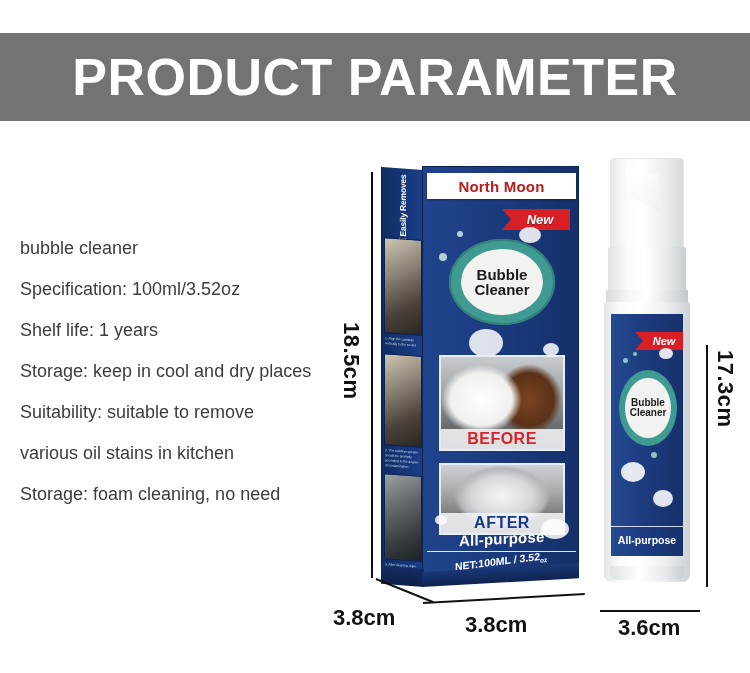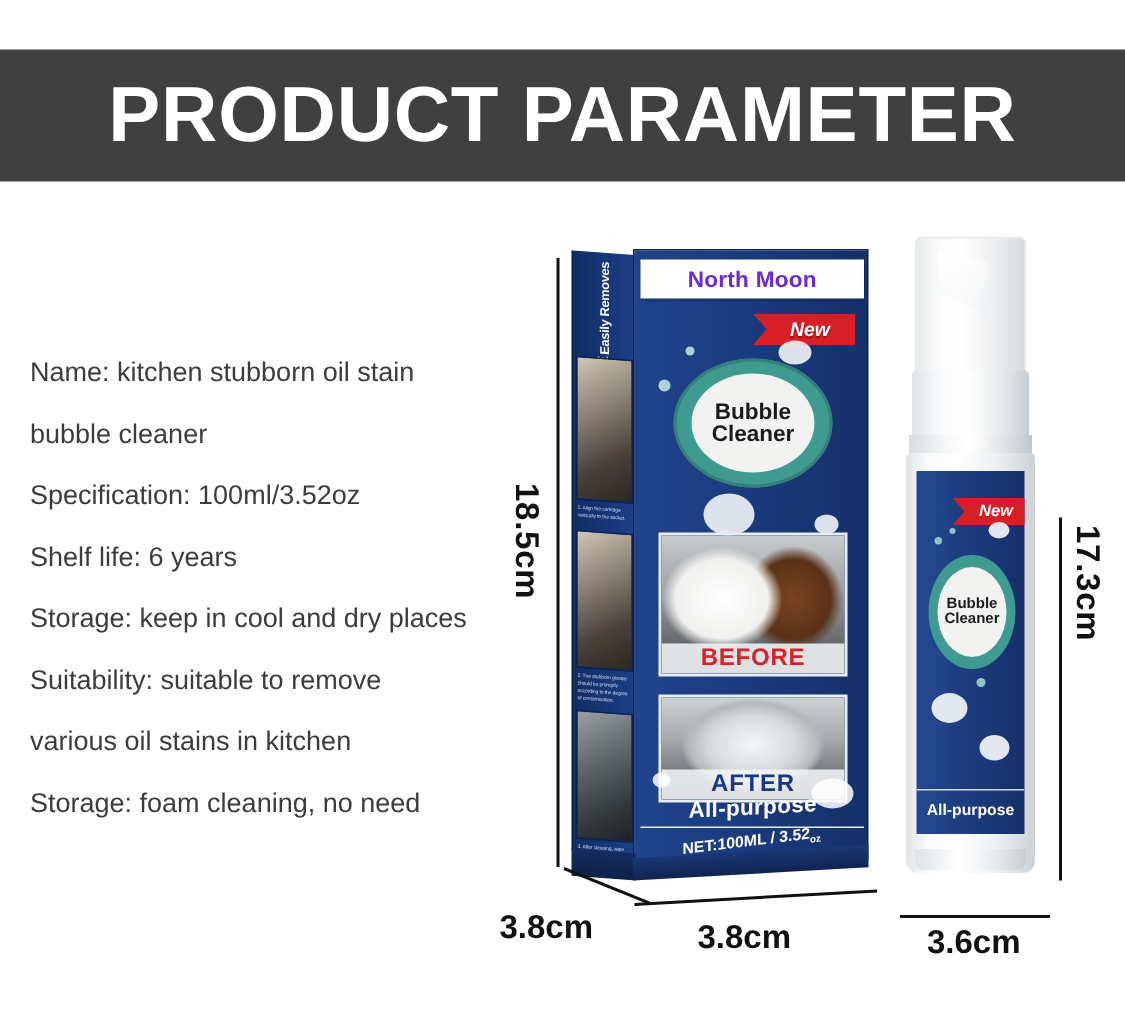--- a/index.html
+++ b/index.html
@@ -8,21 +8,21 @@
     background: #ffffff;
     font-family: "Liberation Sans", sans-serif;
     overflow: hidden;
   }
   .page { position: relative; width: 750px; height: 673px; background: #fff; }
 
   
   .banner {
     position: absolute; left: 0; top: 33px;
     width: 750px; height: 88px;
-    background: #404040;
+    background: #737373;
     display: flex; align-items: center; justify-content: center;
   }
   .banner-title {
     color: #ffffff;
     font-size: 52px;
     font-weight: bold;
     letter-spacing: 0.5px;
     font-family: "Liberation Sans", sans-serif;
     white-space: nowrap;
   }
@@ -102,21 +102,21 @@
     overflow: hidden;
   }
   .brand-bar {
     position: absolute; left: 4px; top: 6px;
     width: 149px; height: 26px;
     background: #ffffff;
     display: flex; align-items: center; justify-content: center;
     box-shadow: 0 1px 2px rgba(0,0,0,.35);
   }
   .brand-bar span {
-    color: #6d28d9; font-size: 15px; font-weight: bold; letter-spacing: 0.2px;
+    color: #b91c1c; font-size: 15px; font-weight: bold; letter-spacing: 0.2px;
   }
   .ribbon {
     position: absolute; right: 8px; top: 42px;
     width: 68px; height: 21px;
     background: #d81f25;
     display: flex; align-items: center; justify-content: center;
     clip-path: polygon(0 0, 100% 0, 100% 100%, 0 100%, 9px 50%);
     box-shadow: 0 1px 2px rgba(0,0,0,.4);
   }
   .ribbon span {
@@ -332,24 +332,23 @@
 </head>
 <body>
 
 <div class="page">
 
   <div class="banner">
     <div class="banner-title">PRODUCT PARAMETER</div>
   </div>
 
   <div class="spec-list">
-    <div class="spec-line">Name: kitchen stubborn oil stain</div>
     <div class="spec-line">bubble cleaner</div>
     <div class="spec-line">Specification: 100ml/3.52oz</div>
-    <div class="spec-line">Shelf life: 6 years</div>
+    <div class="spec-line">Shelf life: 1 years</div>
     <div class="spec-line">Storage: keep in cool and dry places</div>
     <div class="spec-line">Suitability: suitable to remove</div>
     <div class="spec-line">various oil stains in kitchen</div>
     <div class="spec-line">Storage: foam cleaning, no need</div>
   </div>
 
   <div class="carton">
 
     <div class="carton-side">
       <div class="side-tag">

